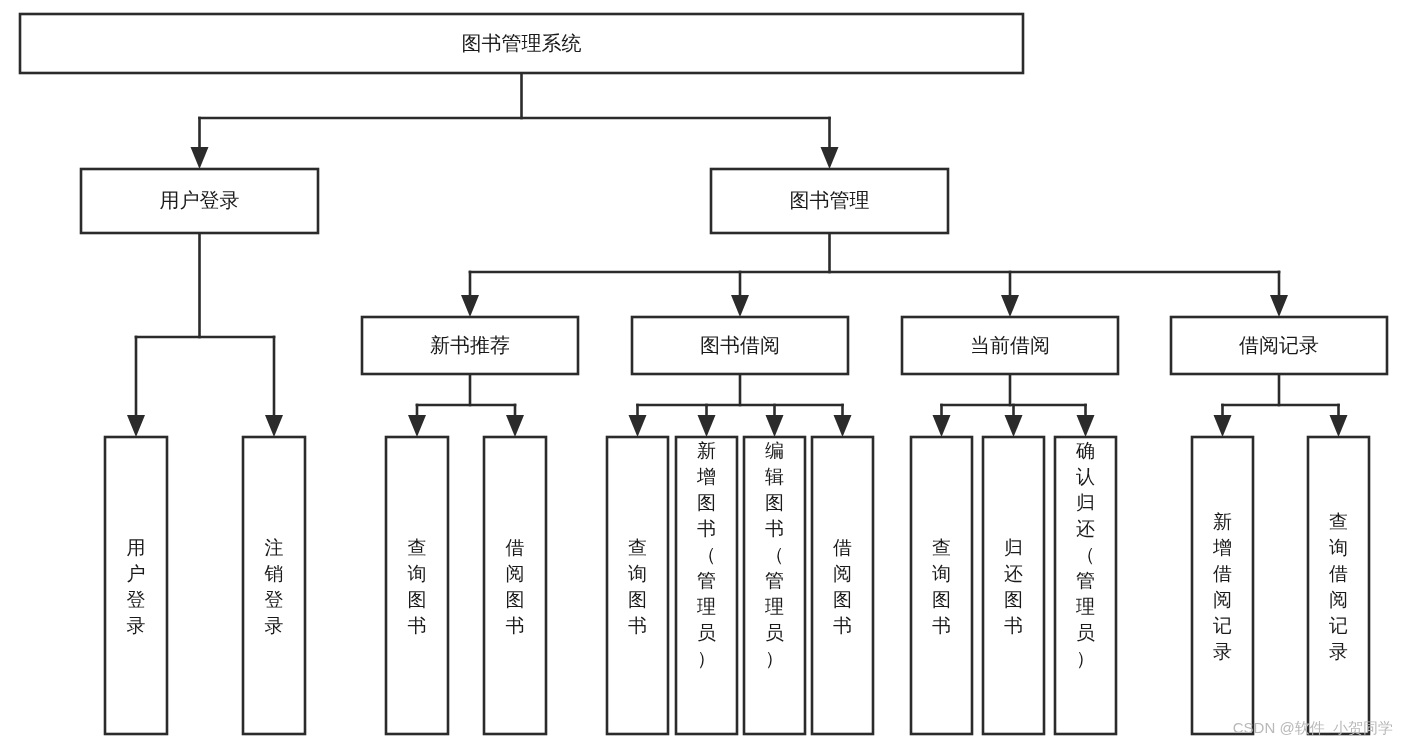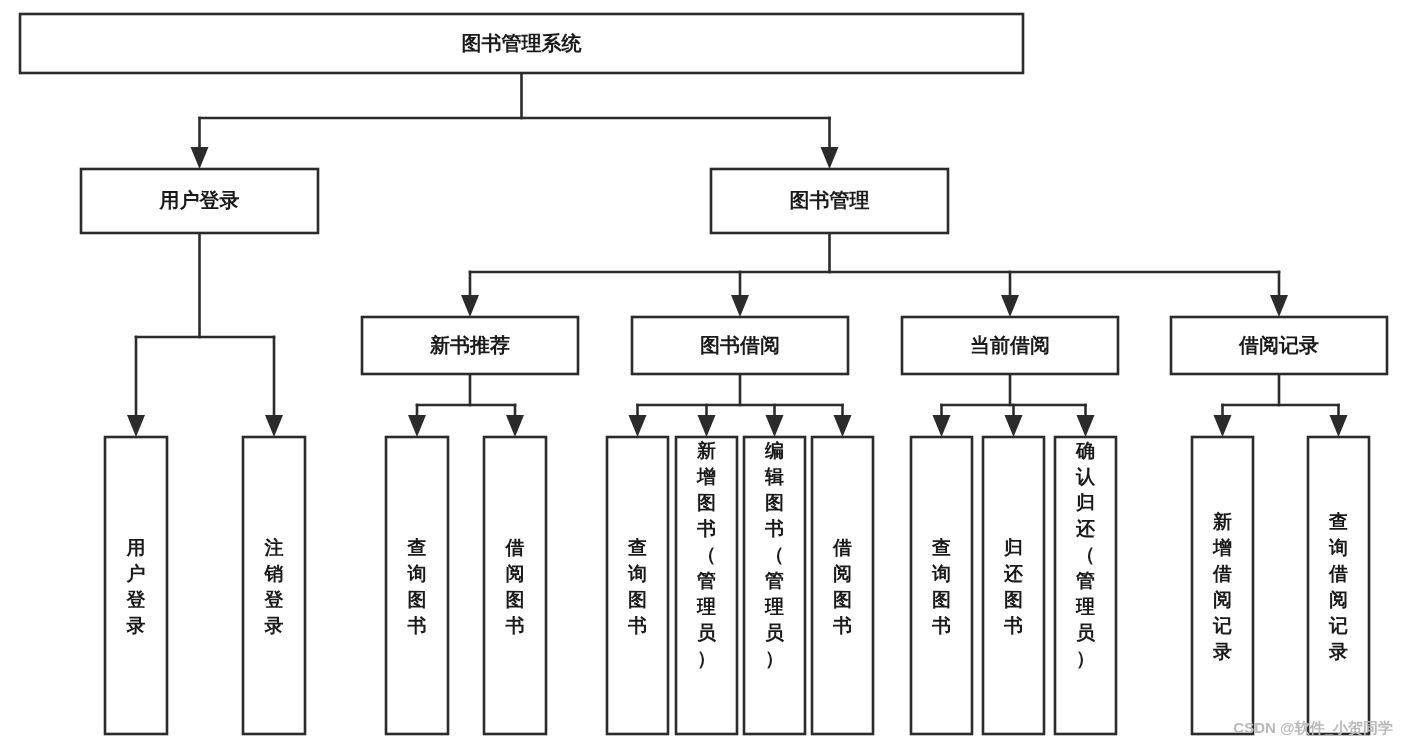--- a/index.html
+++ b/index.html
@@ -11,21 +11,20 @@
     width: 1405px;
     height: 747px;
     font-family: "Liberation Sans", "DejaVu Sans", sans-serif;
     overflow: hidden;
     position: relative;
   }
   #diagram-root {
     position: relative;
     width: 1405px;
     height: 747px;
-    font-weight: bold;
   }
   svg.diagram-svg {
     position: absolute;
     top: 0;
     left: 0;
     width: 1405px;
     height: 747px;
     display: block;
   }
   .node-rect {

